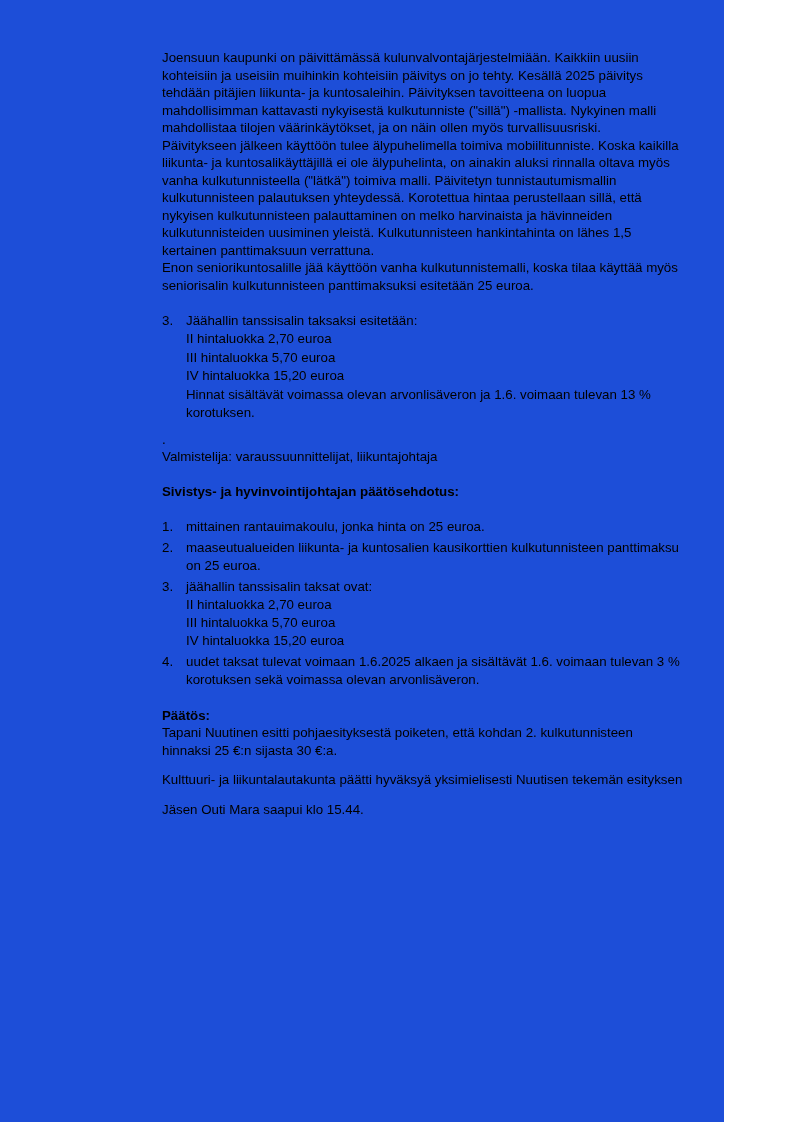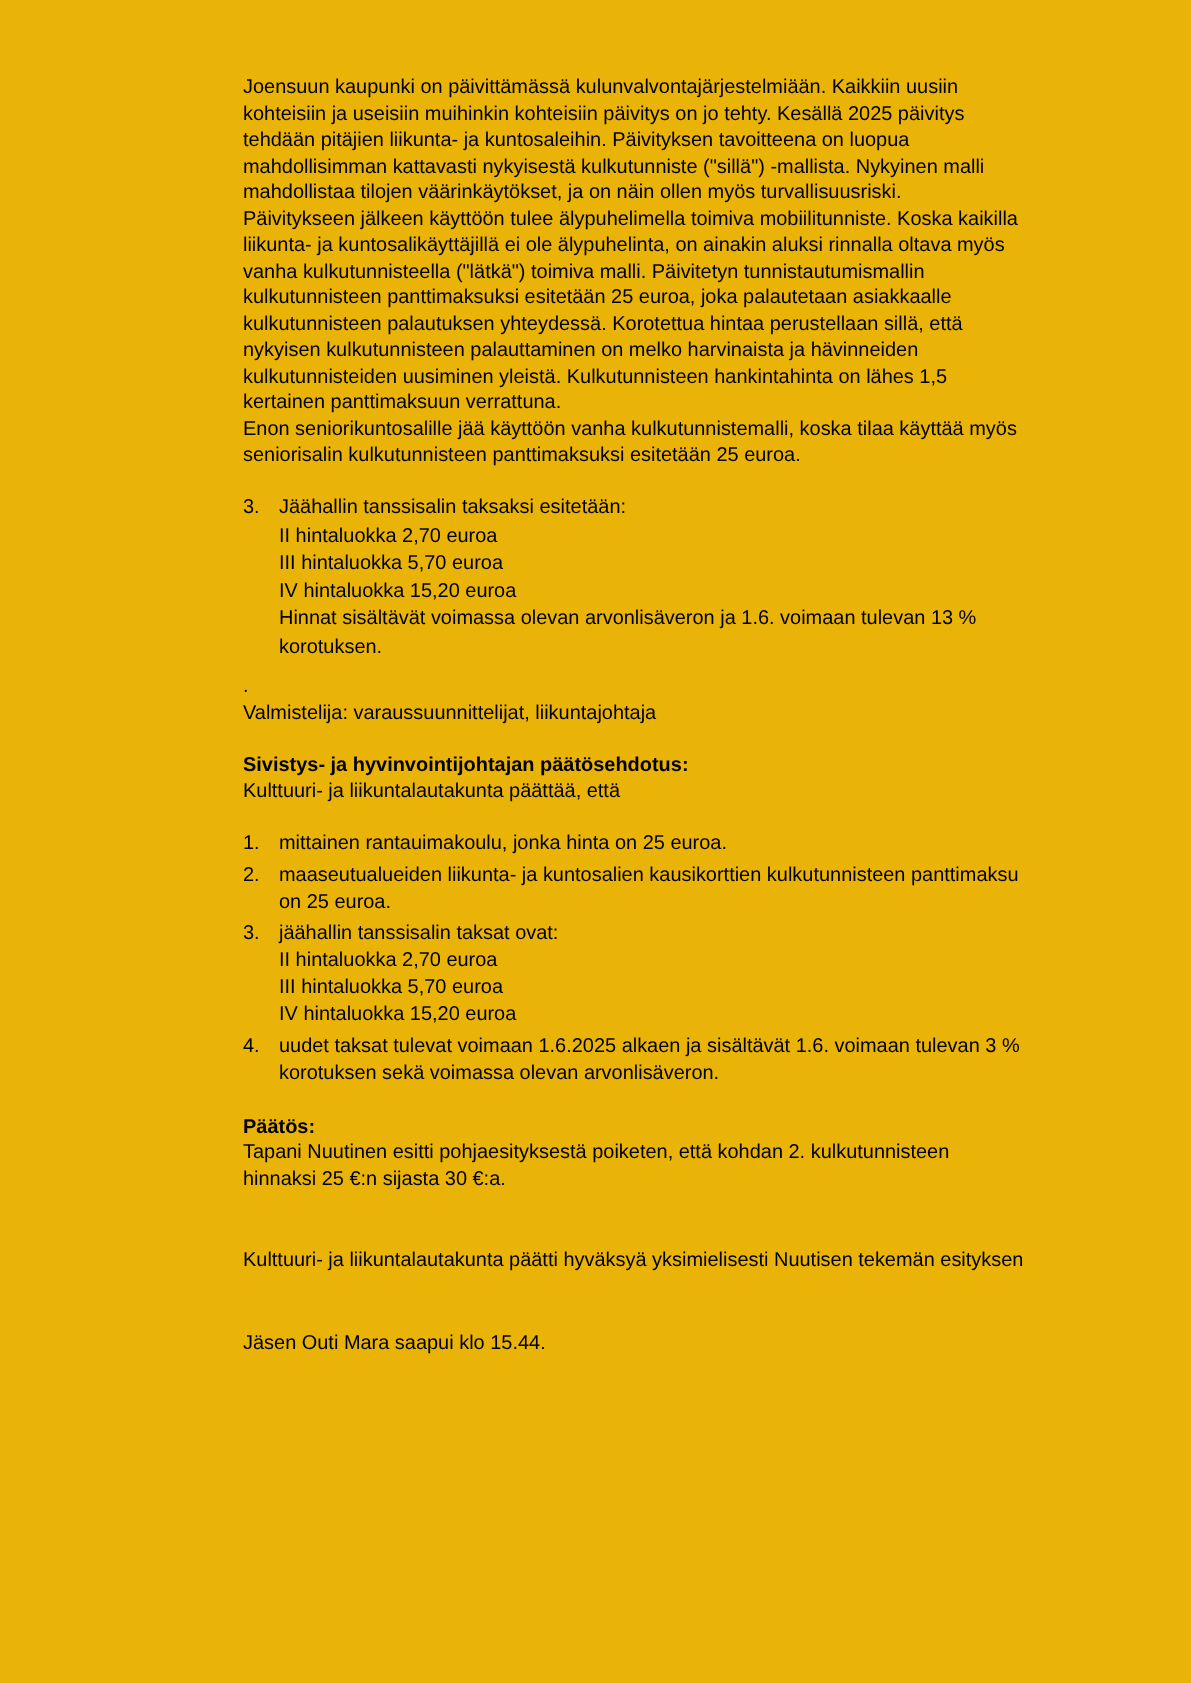--- a/index.html
+++ b/index.html
@@ -2,40 +2,40 @@
 <html><head>
 <meta charset="utf-8">
 <style>
   html, body {
     margin: 0;
     padding: 0;
     background: #ffffff;
   }
   .page {
     position: relative;
-    width: 794px;
+    width: 724px;
     height: 1122px;
-    background: #eab308;
+    background: #1d4ed8;
     color: #000000;
     font-family: "Liberation Sans", sans-serif;
     font-size: 13.3px;
     line-height: 17.5px;
     overflow: hidden;
   }
   .body-col {
     position: absolute;
     left: 162px;
     top: 49px;
     width: 596px;
   }
   .line { white-space: pre; }
   .para { }
   .heading { font-weight: bold; }
   .gap-top { margin-top: 17.5px; }
-  .gap-top-lg { margin-top: 37px; }
+  .gap-top-lg { margin-top: 12px; }
   .dot-gap { margin-top: 8px; }
   .li { display: flex; }
   .li .marker { flex: 0 0 24px; width: 24px; }
   .li .li-content { flex: 1 1 auto; }
   .agenda-list .line, .agenda-list .marker { line-height: 18.5px; }
   .proposal-list .line, .proposal-list .marker { line-height: 18px; }
   .proposal-list .li + .li { margin-top: 3px; }
 </style>
 </head>
 <body>
@@ -45,21 +45,20 @@
 
     <div class="para">
         <div class="line">Joensuun kaupunki on päivittämässä kulunvalvontajärjestelmiään. Kaikkiin uusiin</div>
         <div class="line">kohteisiin ja useisiin muihinkin kohteisiin päivitys on jo tehty. Kesällä 2025 päivitys</div>
         <div class="line">tehdään pitäjien liikunta- ja kuntosaleihin. Päivityksen tavoitteena on luopua</div>
         <div class="line">mahdollisimman kattavasti nykyisestä kulkutunniste ("sillä") -mallista. Nykyinen malli</div>
         <div class="line">mahdollistaa tilojen väärinkäytökset, ja on näin ollen myös turvallisuusriski.</div>
         <div class="line">Päivitykseen jälkeen käyttöön tulee älypuhelimella toimiva mobiilitunniste. Koska kaikilla</div>
         <div class="line">liikunta- ja kuntosalikäyttäjillä ei ole älypuhelinta, on ainakin aluksi rinnalla oltava myös</div>
         <div class="line">vanha kulkutunnisteella ("lätkä") toimiva malli. Päivitetyn tunnistautumismallin</div>
-        <div class="line">kulkutunnisteen panttimaksuksi esitetään 25 euroa, joka palautetaan asiakkaalle</div>
         <div class="line">kulkutunnisteen palautuksen yhteydessä. Korotettua hintaa perustellaan sillä, että</div>
         <div class="line">nykyisen kulkutunnisteen palauttaminen on melko harvinaista ja hävinneiden</div>
         <div class="line">kulkutunnisteiden uusiminen yleistä. Kulkutunnisteen hankintahinta on lähes 1,5</div>
         <div class="line">kertainen panttimaksuun verrattuna.</div>
         <div class="line">Enon seniorikuntosalille jää käyttöön vanha kulkutunnistemalli, koska tilaa käyttää myös</div>
         <div class="line">seniorisalin kulkutunnisteen panttimaksuksi esitetään 25 euroa.</div>
       </div>
 
     <div class="li agenda-list gap-top">
       <div class="marker">3.</div>
@@ -72,21 +71,20 @@
           <div class="line">korotuksen.</div>
         </div>
     </div>
 
     <div class="para dot-gap line">.</div>
 
     <div class="para line">Valmistelija: varaussuunnittelijat, liikuntajohtaja</div>
 
     <div class="heading line gap-top">Sivistys- ja hyvinvointijohtajan päätösehdotus:</div>
 
-    <div class="para line">Kulttuuri- ja liikuntalautakunta päättää, että</div>
 
     <div class="proposal-list gap-top">
       <div class="li">
         <div class="marker">1.</div>
         <div class="li-content">
             <div class="line">mittainen rantauimakoulu, jonka hinta on 25 euroa.</div>
           </div>
       </div>
       <div class="li">
         <div class="marker">2.</div>

